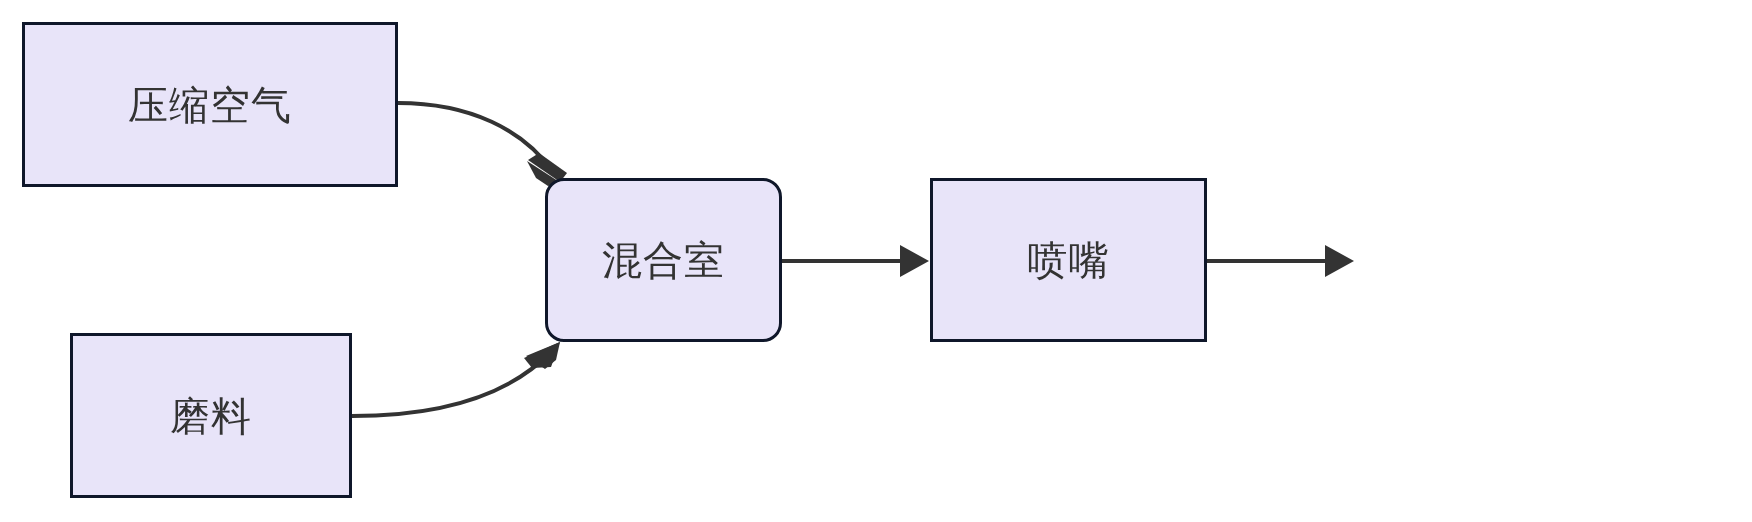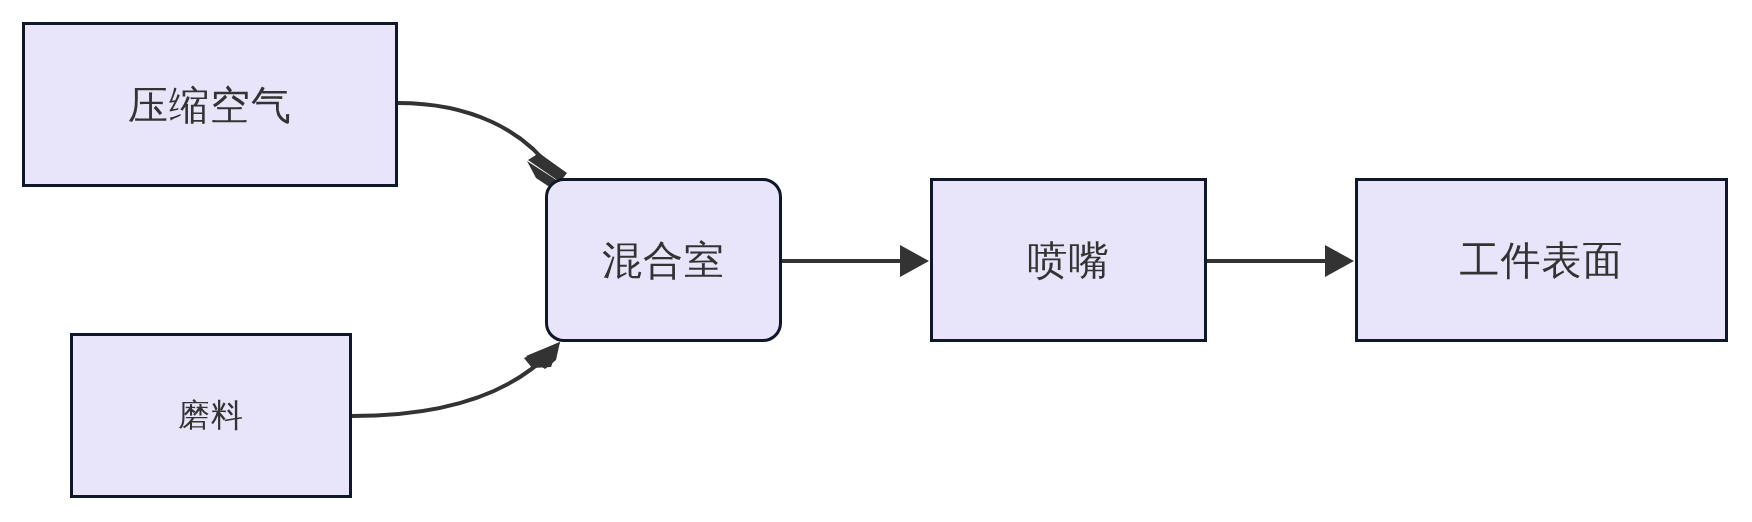--- a/index.html
+++ b/index.html
@@ -33,21 +33,21 @@
     border-radius: 19px;
   }
   .node-label {
     display: block;
     line-height: 1.1;
     color: #333333;
   }
 
   
   #node-air      { left: 22px;   top: 22px;  width: 376px; height: 165px; font-size: 40px; }
-  #node-abrasive { left: 70px;   top: 333px; width: 282px; height: 165px; font-size: 32px; }
+  #node-abrasive { left: 70px;   top: 333px; width: 282px; height: 165px; font-size: 40px; }
   #node-chamber  { left: 545px;  top: 178px; width: 237px; height: 164px; font-size: 40px; }
   #node-nozzle   { left: 930px;  top: 178px; width: 277px; height: 164px; font-size: 40px; }
   #node-surface  { left: 1355px; top: 178px; width: 373px; height: 164px; font-size: 40px; }
 
   #edges {
     position: absolute;
     left: 0;
     top: 0;
     width: 1752px;
     height: 522px;
@@ -102,17 +102,14 @@
   </div>
 
   <div class="node rounded" id="node-chamber">
     <span class="node-label">混合室</span>
   </div>
 
   <div class="node" id="node-nozzle">
     <span class="node-label">喷嘴</span>
   </div>
 
-  <div class="node" id="node-surface">
-    <span class="node-label">工件表面</span>
-  </div>
 
 </div>
 
 </body></html>

